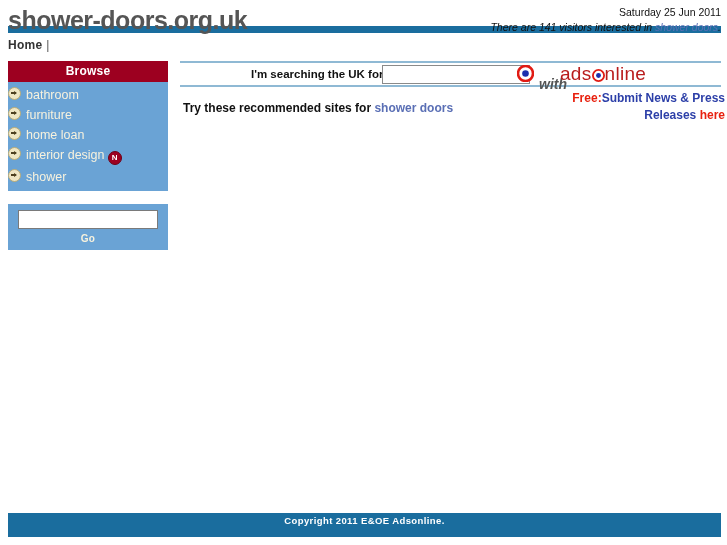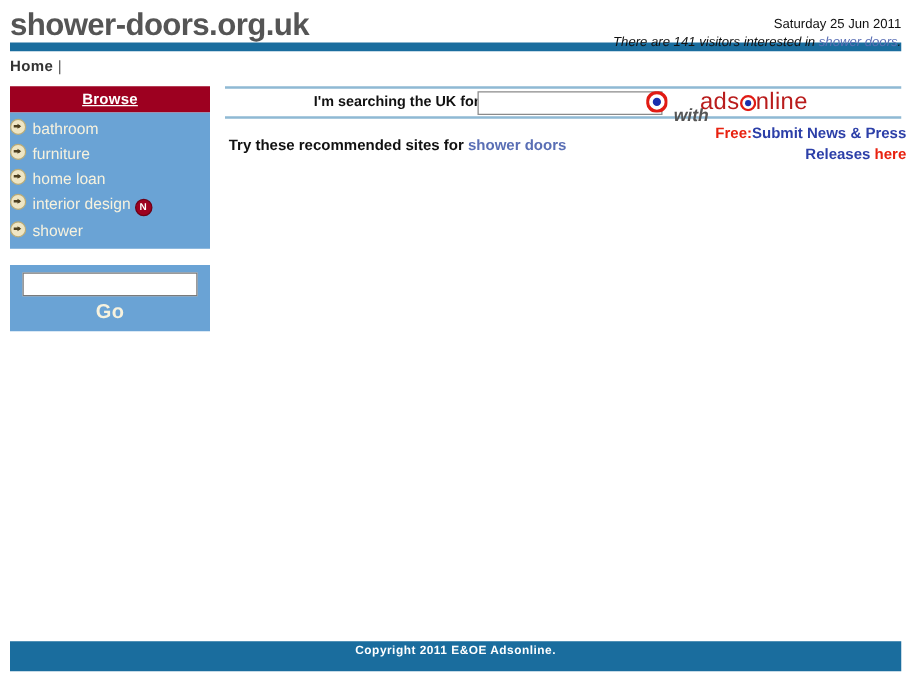--- a/index.html
+++ b/index.html
@@ -14,39 +14,38 @@
     font-family: "Liberation Sans", sans-serif;
     font-size: 11px;
     color: #222222;
     overflow: hidden;
     position: relative;
   }
 
   
   .header {
     position: relative;
-    height: 34px;
+    height: 26px;
   }
   .site-title {
     position: absolute;
     left: 8px;
     top: 6px;
     font-size: 25px;
     font-weight: bold;
     letter-spacing: -0.5px;
     color: #555555;
     white-space: nowrap;
   }
   .header-right {
     position: absolute;
     right: 6px;
     top: 5px;
     text-align: right;
     line-height: 1.45;
-    margin-top: 7px;
   }
   .header-date {
     font-size: 10.5px;
     color: #111111;
   }
   .header-visitors {
     font-size: 10.5px;
     font-style: italic;
     color: #111111;
   }
@@ -96,21 +95,20 @@
     margin-bottom: 13px;
   }
   .panel-head {
     background: #9d0020;
     color: #ffffff;
     font-weight: bold;
     font-size: 12px;
     text-align: center;
     padding: 3px 0 4px 0;
     letter-spacing: 0.2px;
-    text-decoration: underline;
   }
   .panel-body {
     background: #6aa3d5;
     padding: 3px 0 4px 0;
   }
   .browse-item {
     display: block;
     padding: 2px 0 2px 0;
     color: #f7f2de;
     text-decoration: none;
@@ -181,21 +179,21 @@
     margin: 0 auto;
   }
   .go-button {
     display: block;
     width: 100%;
     background: transparent;
     border: 0;
     color: #f7f2de;
     font-family: "Liberation Sans", sans-serif;
     font-weight: bold;
-    font-size: 16px;
+    font-size: 10px;
     padding: 4px 0 2px 0;
     cursor: pointer;
     letter-spacing: 0.3px;
   }
 
   
   .main {
     position: absolute;
     left: 180px;
     top: 0;

